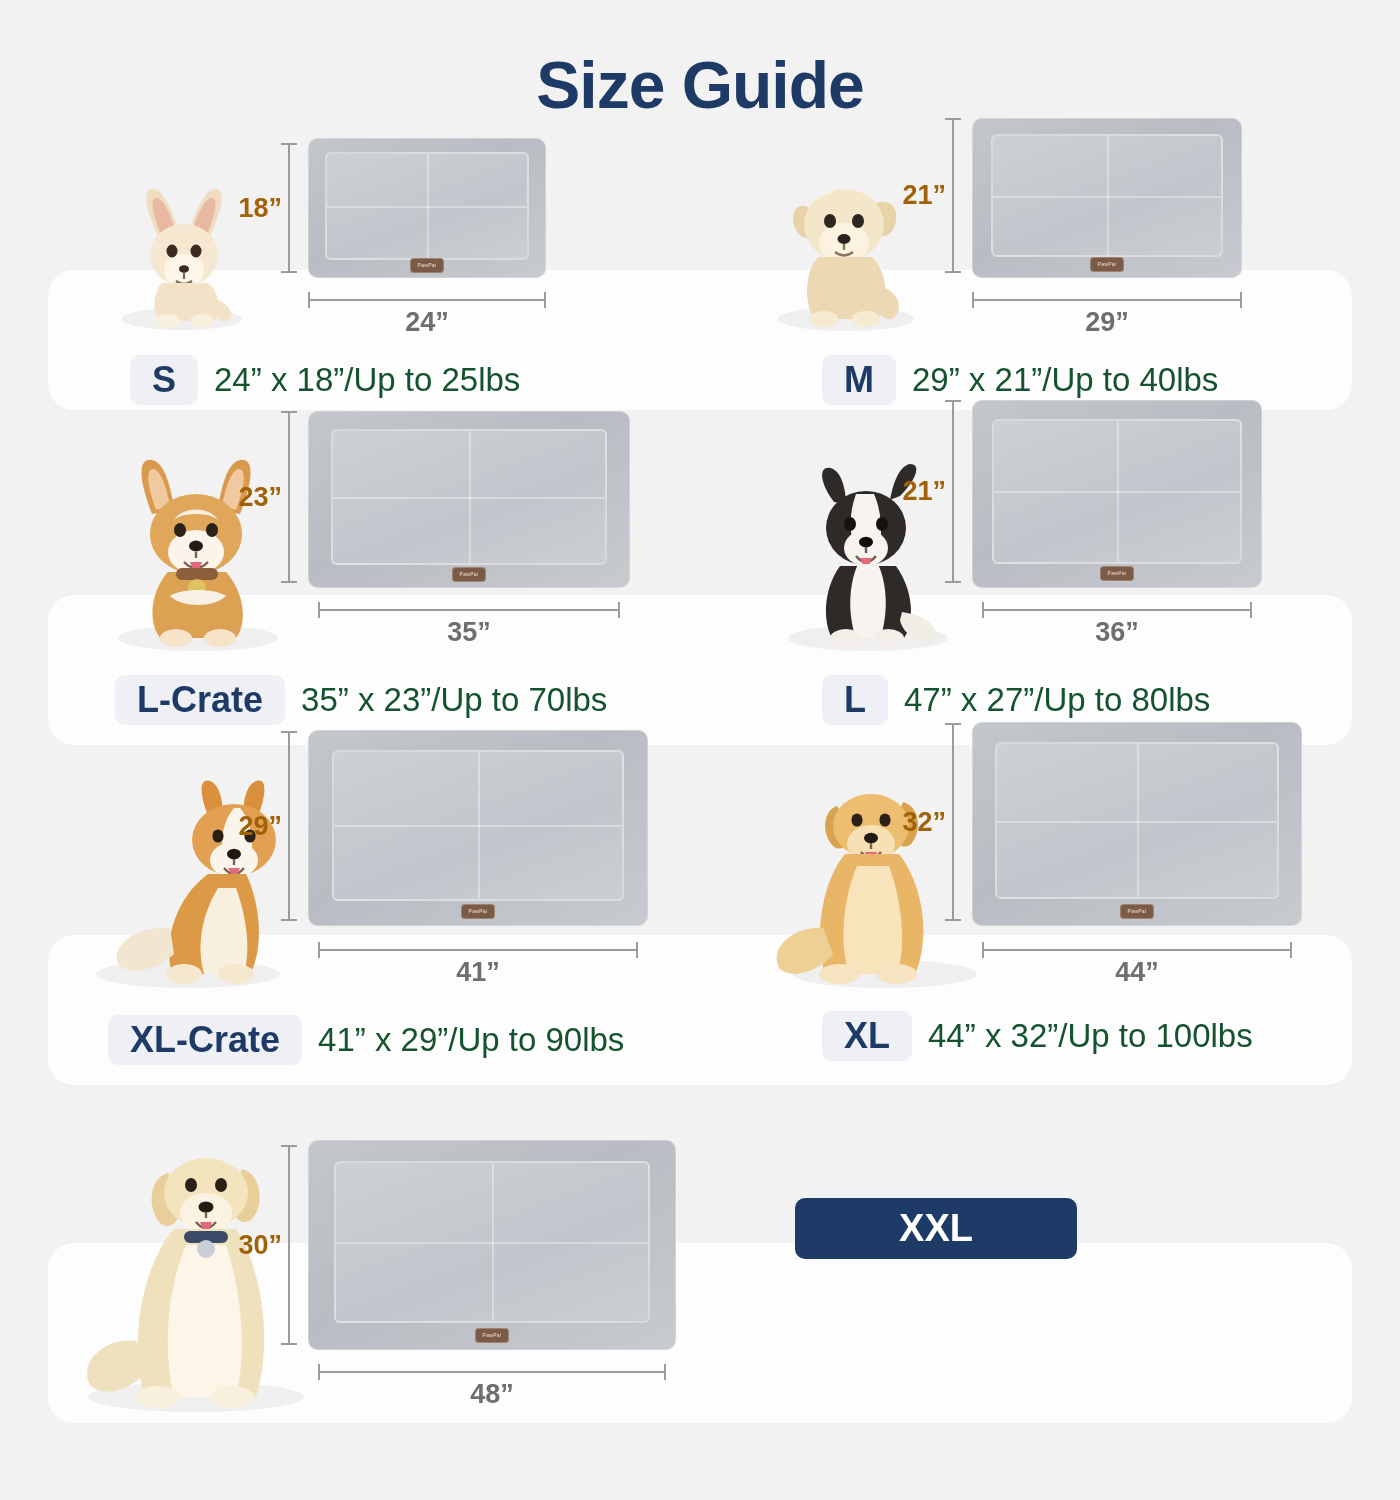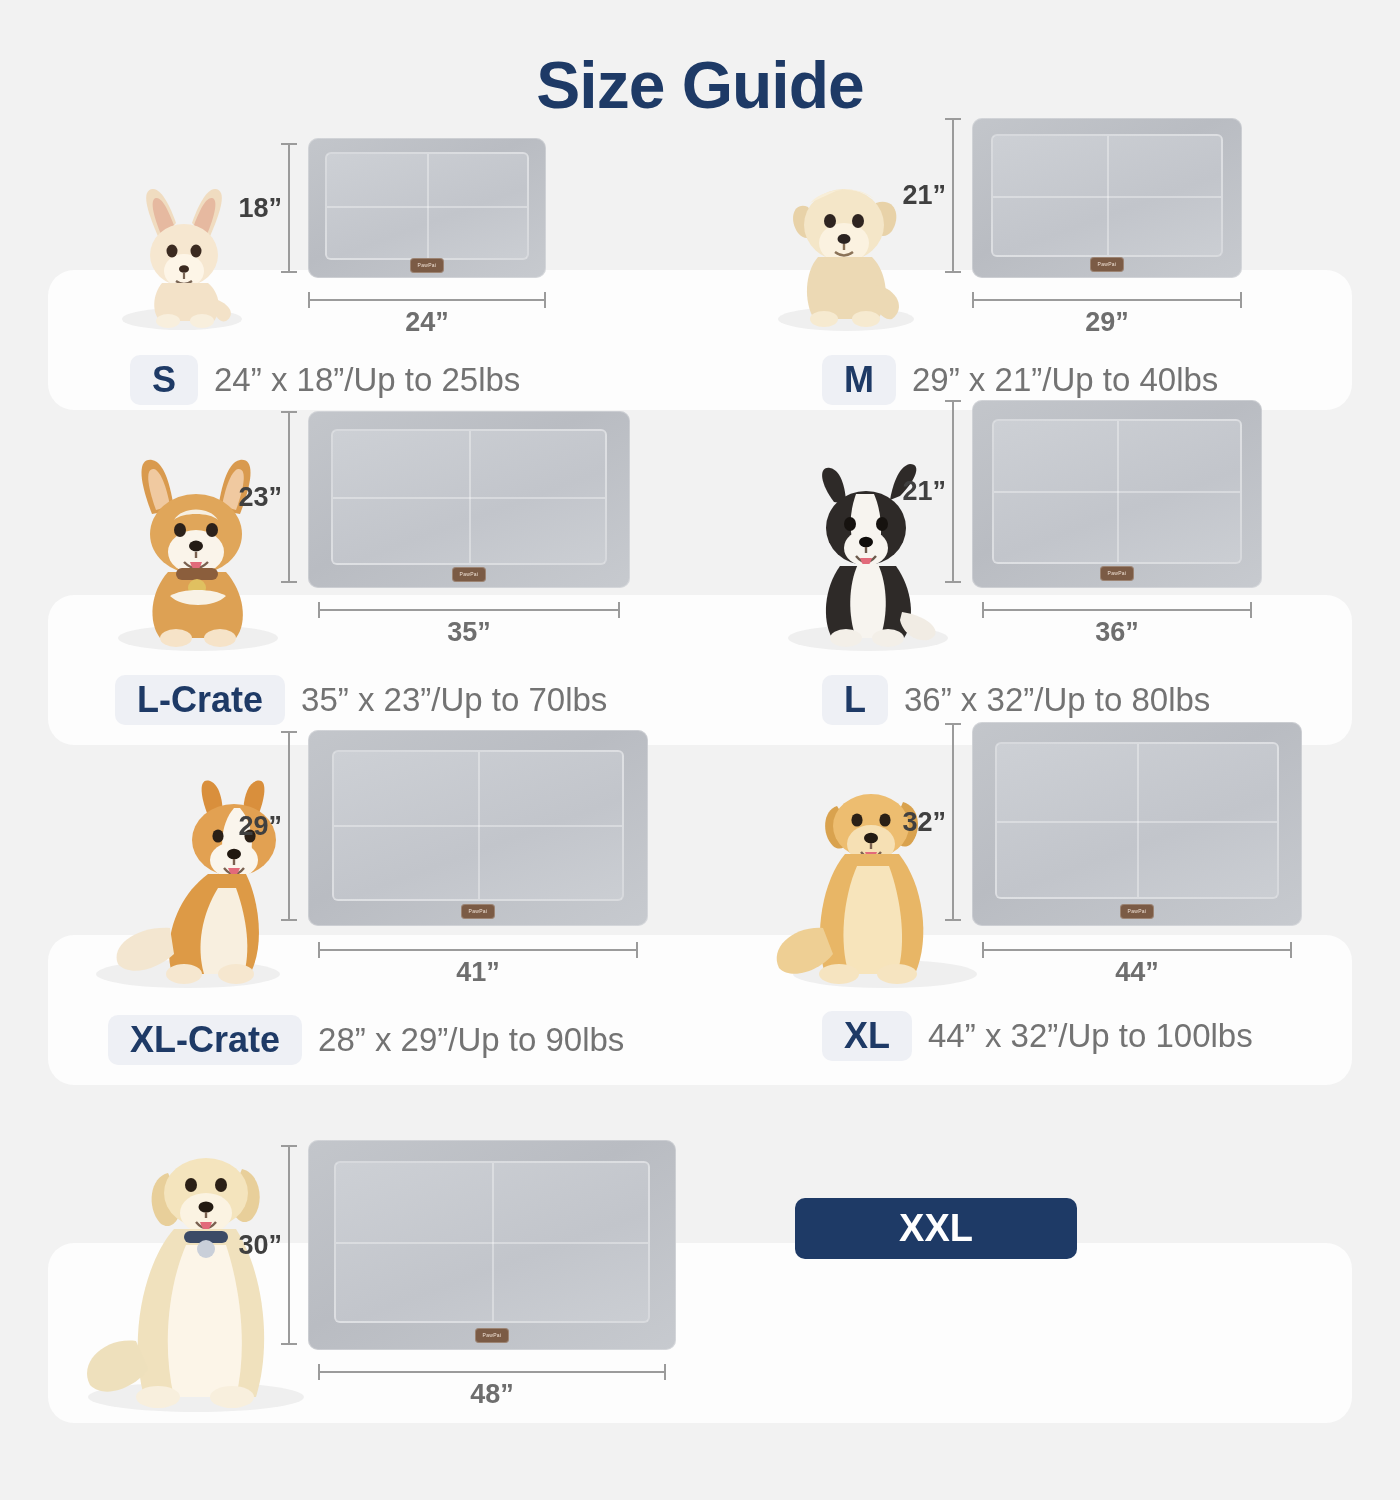--- a/index.html
+++ b/index.html
@@ -143,21 +143,21 @@
     height: 2px;
     background: #9b9b9b;
   }
   .dim-v .bar:before { top: 0; }
   .dim-v .bar:after { bottom: 0; }
   .dim-v .lbl {
     position: absolute;
     right: 8px;
     font-size: 27px;
     font-weight: bold;
-    color: #404040;
+    color: #a16207;
     white-space: nowrap;
     margin-left: 8px;
   }
 
   .dim-h {
     position: absolute;
     height: 14px;
   }
   .dim-h .bar {
     position: absolute;
@@ -208,21 +208,21 @@
     white-space: nowrap;
   }
   .size-chip.dark {
     background: #1e3a66;
     color: #ffffff;
     padding: 8px 46px;
     font-size: 38px;
   }
   .spec {
     font-size: 33px;
-    color: #737373;
+    color: #14532d;
     white-space: nowrap;
   }
 
   
   .xxl-block {
     position: absolute;
     left: 822px;
     top: 1270px;
     width: 500px;
   }
@@ -427,21 +427,21 @@
         </div>
       </div>
 
       <div class="dim-h" style="left:252px; width:270px; bottom:130px;">
         <div class="bar"></div>
         <div class="lbl">36”</div>
       </div>
 
       <div class="size-row" style="left:92px; bottom:28px;">
         <div class="size-chip">L</div>
-        <div class="spec">36” x 32”/Up to 80lbs</div>
+        <div class="spec">47” x 27”/Up to 80lbs</div>
       </div>
     </div>
   </div>
 
   <div class="row" style="height:340px;">
     <div class="row-band" style="height:150px;"></div>
 
     <div class="cell left" style="height:340px;">
       <div class="dog" style="left:28px; bottom:95px;">
         <svg width="240" height="230" viewBox="0 0 240 230">
@@ -479,21 +479,21 @@
         </div>
       </div>
 
       <div class="dim-h" style="left:288px; width:320px; bottom:130px;">
         <div class="bar"></div>
         <div class="lbl">41”</div>
       </div>
 
       <div class="size-row" style="left:78px; bottom:28px;">
         <div class="size-chip">XL-Crate</div>
-        <div class="spec">28” x 29”/Up to 90lbs</div>
+        <div class="spec">41” x 29”/Up to 90lbs</div>
       </div>
     </div>
 
     <div class="cell right" style="height:340px;">
       <div class="dog" style="left:35px; bottom:95px;">
         <svg width="240" height="230" viewBox="0 0 240 230">
           <ellipse cx="120" cy="206" rx="92" ry="14" fill="#efefef"></ellipse>
           <path d="M72 38 C58 42 56 66 68 78 C78 86 86 74 86 60 Z" fill="#d9a24e"></path>
           <path d="M138 34 C154 38 158 62 146 76 C136 84 128 72 128 58 Z" fill="#d9a24e"></path>
           <ellipse cx="106" cy="58" rx="38" ry="32" fill="#edbd70"></ellipse>

